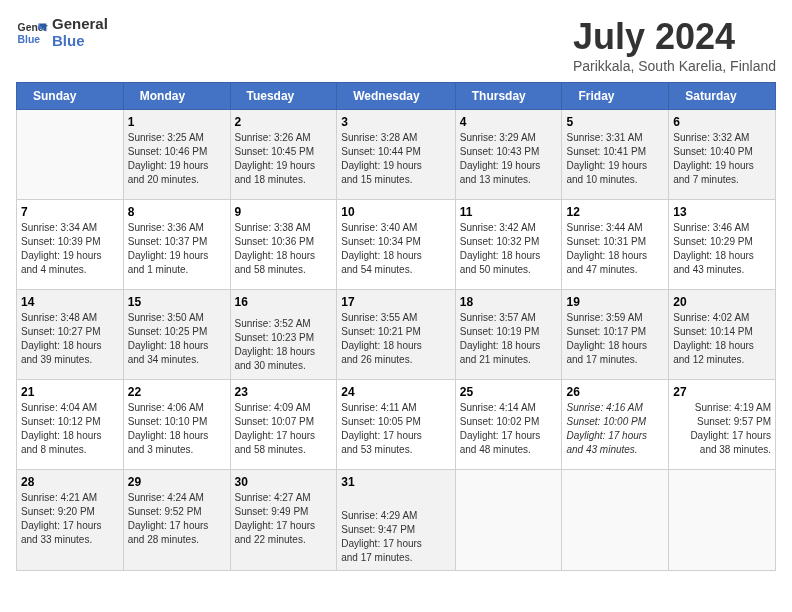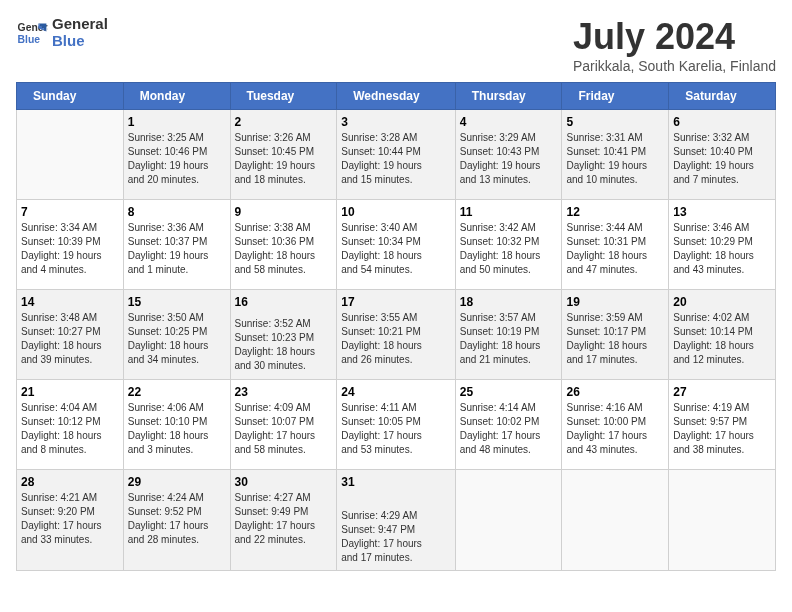--- a/index.html
+++ b/index.html
@@ -298,28 +298,28 @@
         </td>
         <td>
           <span class="day-num">25</span>
           <div class="day-info" style="white-space: pre-line;">Sunrise: 4:14 AM
 Sunset: 10:02 PM
 Daylight: 17 hours
 and 48 minutes.</div>
         </td>
         <td>
           <span class="day-num">26</span>
-          <div class="day-info" style="white-space: pre-line;">Sunrise: 4:16 AM
+          <div class="day-info" style="white-space: pre-line; font-style: italic;">Sunrise: 4:16 AM
 Sunset: 10:00 PM
 Daylight: 17 hours
 and 43 minutes.</div>
         </td>
         <td>
           <span class="day-num">27</span>
-          <div class="day-info" style="white-space: pre-line;">Sunrise: 4:19 AM
+          <div class="day-info" style="white-space: pre-line; text-align: right;">Sunrise: 4:19 AM
 Sunset: 9:57 PM
 Daylight: 17 hours
 and 38 minutes.</div>
         </td>
       </tr>
       <tr>
         <td>
           <span class="day-num">28</span>
           <div class="day-info" style="white-space: pre-line;">Sunrise: 4:21 AM
 Sunset: 9:20 PM

